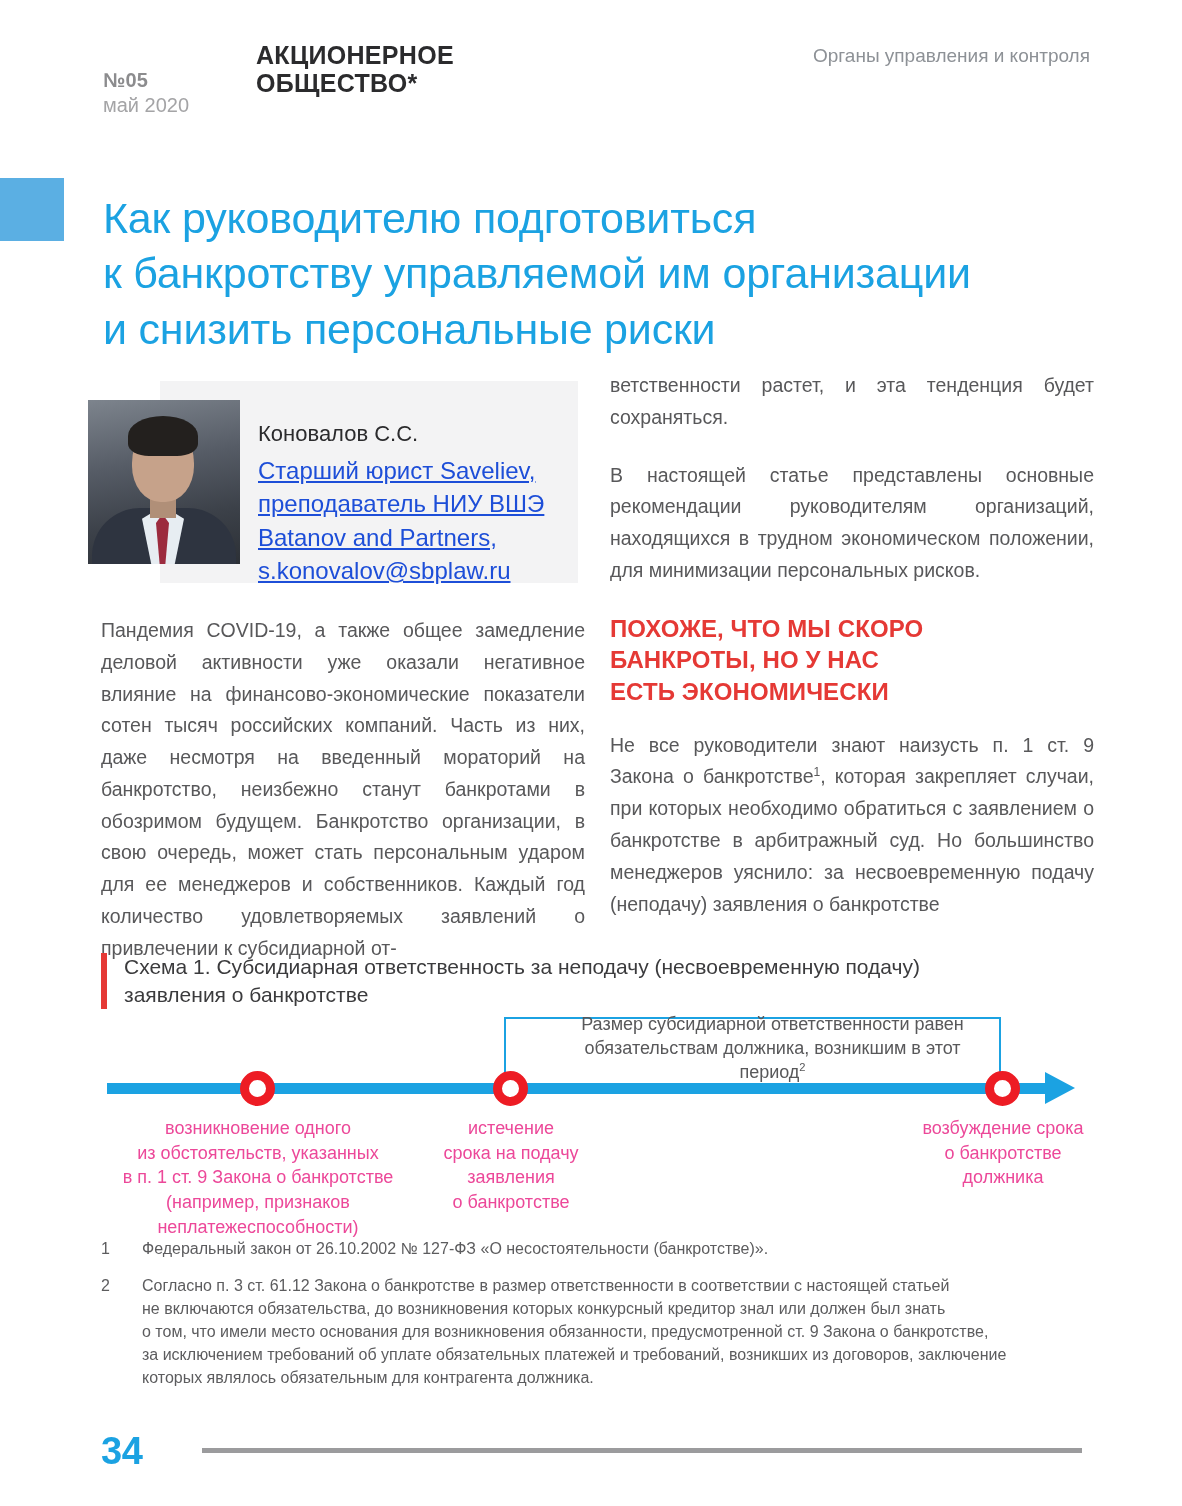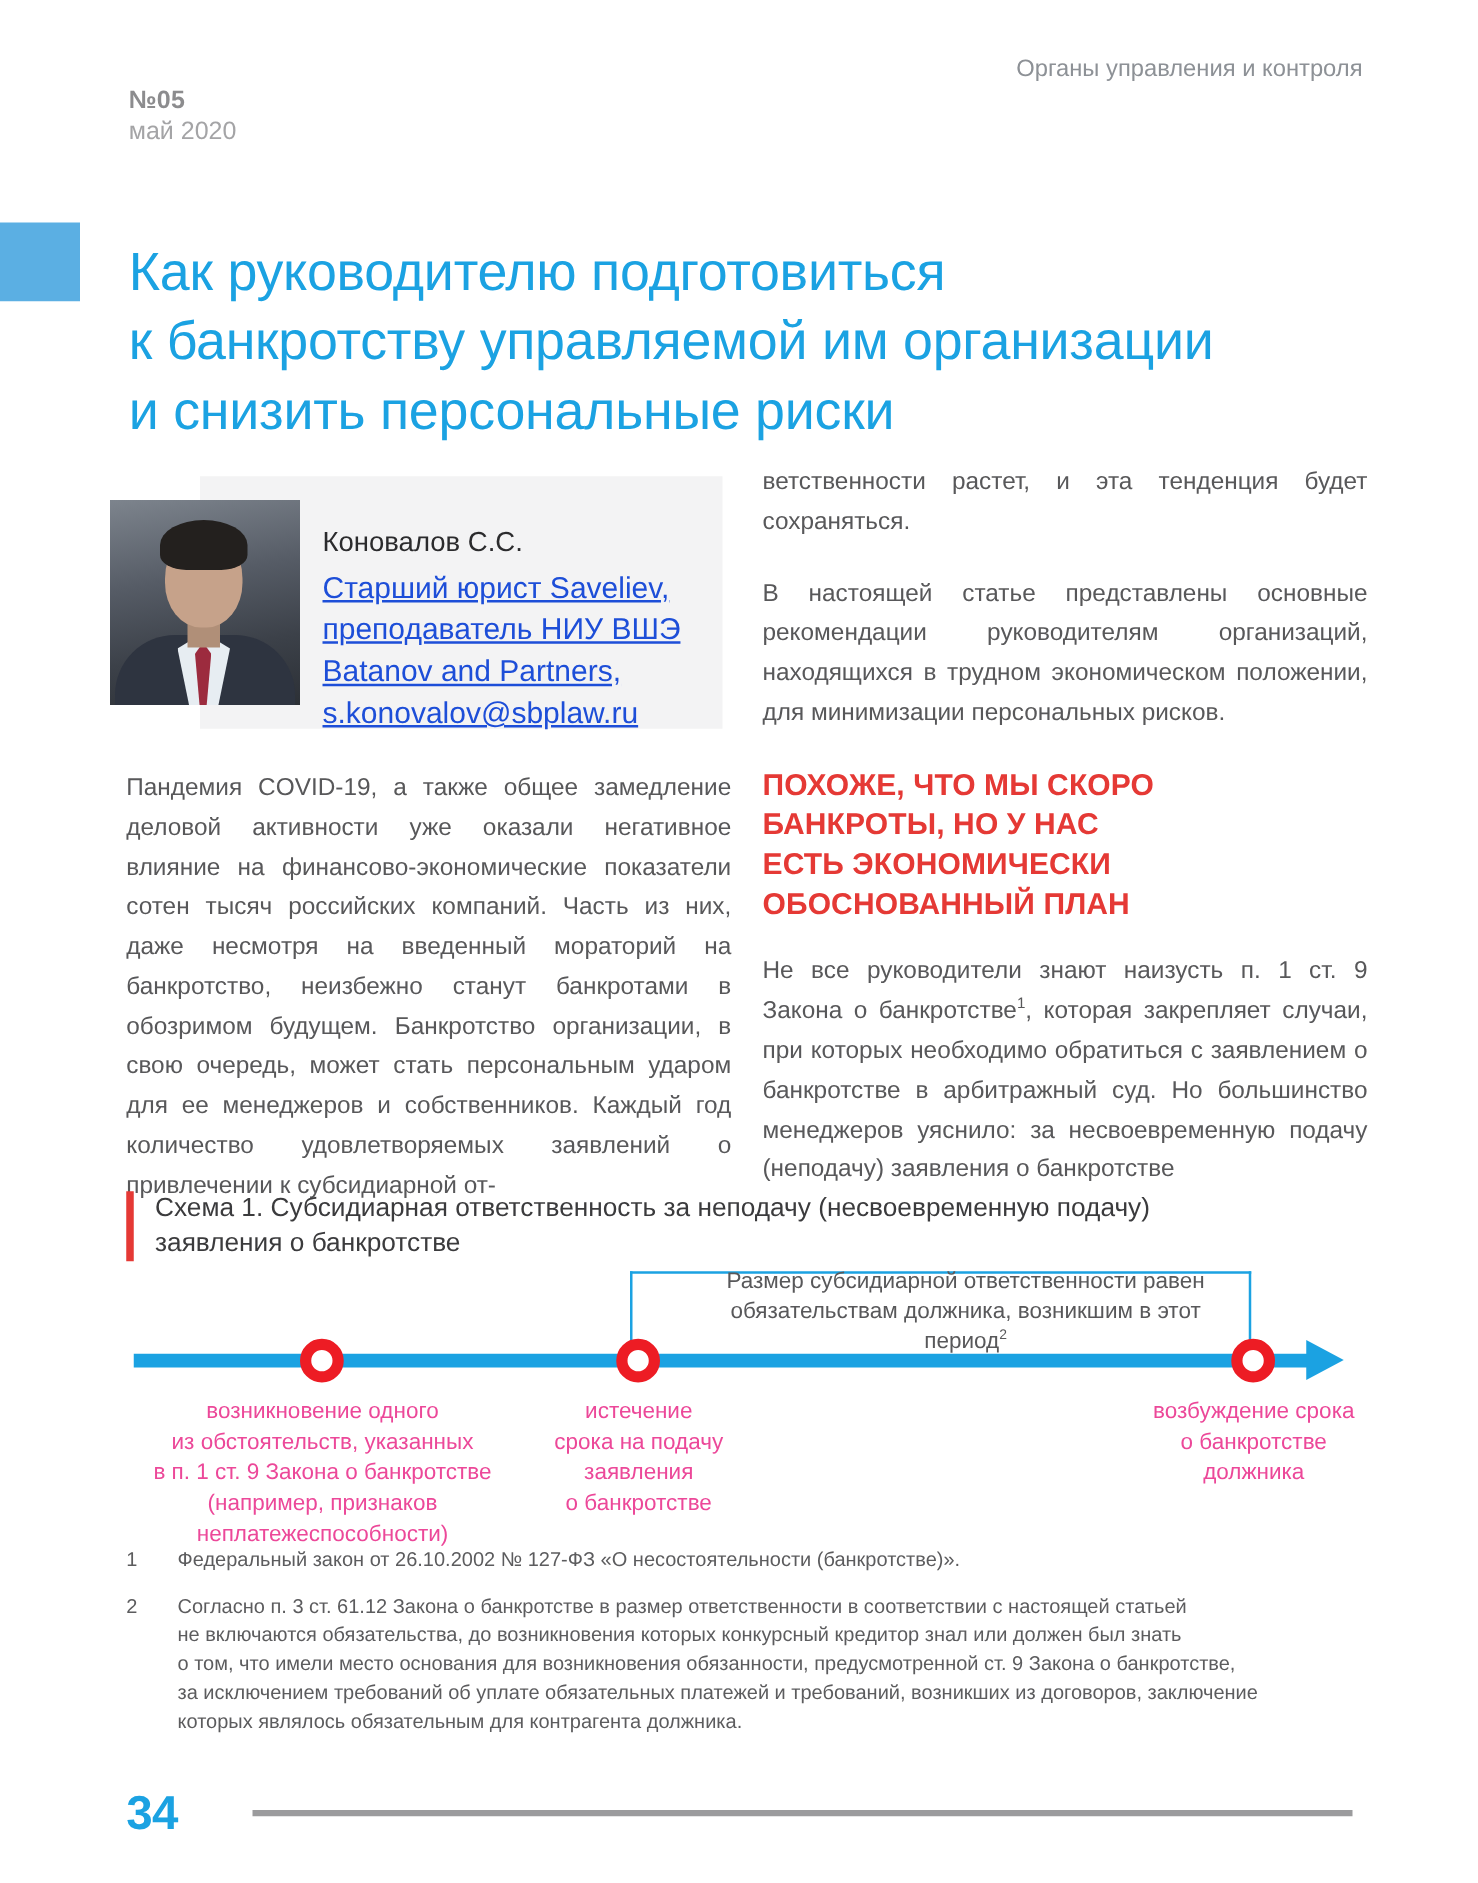--- a/index.html
+++ b/index.html
@@ -294,20 +294,24 @@
   }
 </style>
 </head>
 <body>
 
 <div class="masthead">
   <div class="issue-block">
     <div class="issue-number">№05</div>
     <div class="issue-date">май 2020</div>
   </div>
+  <div class="logo-block">
+    <div>АКЦИОНЕРНОЕ</div>
+    <div>ОБЩЕСТВО*</div>
+  </div>
   <div class="rubric">Органы управления и контроля</div>
 </div>
 
 <div class="title-swatch"></div>
 <h1 class="article-title">
   <span>Как руководителю подготовиться</span>
   <span>к банкротству управляемой им организации</span>
   <span>и снизить персональные риски</span>
 </h1>
 
@@ -332,21 +336,20 @@
   <p class="body-p">Пандемия COVID-19, а также общее замедление деловой активности уже оказали негативное влияние на финансово-экономические показатели сотен тысяч российских компаний. Часть из них, даже несмотря на введенный мораторий на банкротство, неизбежно станут банкротами в обозримом будущем. Банкротство организации, в свою очередь, может стать персональным ударом для ее менеджеров и собственников. Каждый год количество удовлетворяемых заявлений о привлечении к субсидиарной от-</p>
 </div>
 
 <div class="col-right">
   <p class="body-p">ветственности растет, и эта тенденция будет сохраняться.</p>
   <p class="body-p">В настоящей статье представлены основные рекомендации руководителям организаций, находящихся в трудном экономическом положении, для минимизации персональных рисков.</p>
   <h2 class="section-head">
     <span>ПОХОЖЕ, ЧТО МЫ СКОРО</span>
     <span>БАНКРОТЫ, НО У НАС</span>
     <span>ЕСТЬ ЭКОНОМИЧЕСКИ</span>
-    <span>ОБОСНОВАННЫЙ ПЛАН</span>
   </h2>
   <p class="body-p"><span>Не все руководители знают наизусть п. 1 ст. 9 Закона о банкротстве</span><sup>1</sup><span>, которая закрепляет случаи, при которых необходимо обратиться с заявлением о банкротстве в арбитражный суд. Но большинство менеджеров уяснило: за несвоевременную подачу (неподачу) заявления о банкротстве</span></p>
 </div>
 
 <div class="scheme-caption">
   <span>Схема 1. Субсидиарная ответственность за неподачу (несвоевременную подачу)</span>
   <span>заявления о банкротстве</span>
 </div>
 
 <div class="diagram">

